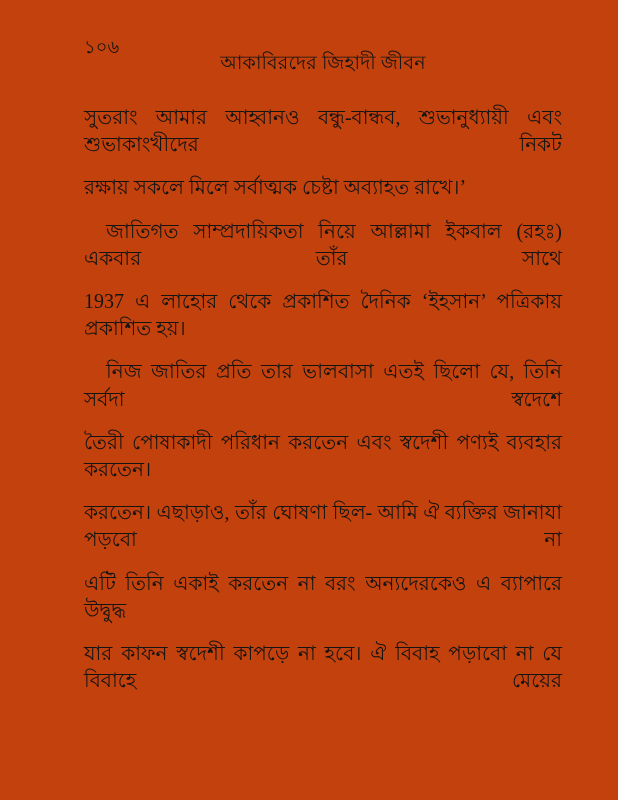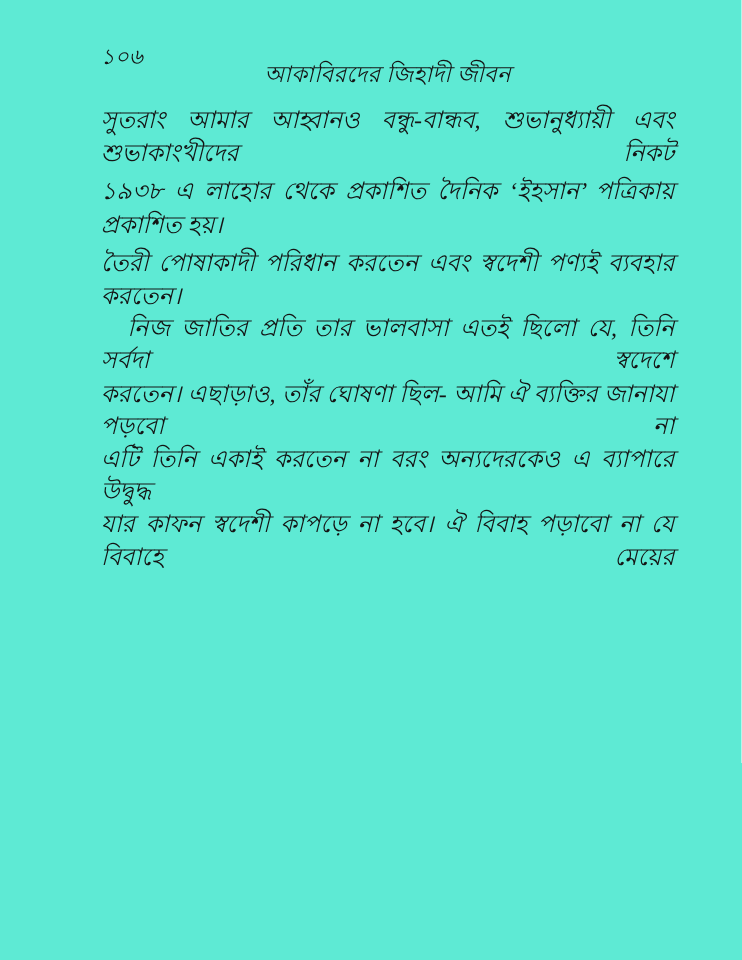--- a/index.html
+++ b/index.html
@@ -44,44 +44,47 @@
     font-size: 20px;
     line-height: 27.2px;
   }
   .para {
     margin: 0 0 5px 0;
   }
   .line {
     text-align: justify;
     text-align-last: justify;
     min-height: 27.2px;
+    margin-top: 16px;
   }
   .line.para-last {
     text-align-last: left;
   }
   .line.indent-first {
     text-indent: 22px;
   }
 </style>
 </head>
 <body>
 
-<div class="page" style="background: #5eead4; color: rgb(20, 20, 20); font-style: italic;">
+<div class="page" style="background: #c2410c; color: rgb(20, 20, 20);">
   <div class="running-head">
     <span class="page-number">১০৬</span>
     <span class="head-title">আকাবিরদের জিহাদী জীবন</span>
   </div>
   <div class="body-text" id="body-text">
       <div class="para">
         <div class="line">সুতরাং আমার আহ্বানও বন্ধু-বান্ধব, শুভানুধ্যায়ী এবং শুভাকাংখীদের নিকট</div>
+        <div class="line para-last">রক্ষায় সকলে মিলে সর্বাত্মক চেষ্টা অব্যাহত রাখে।’</div>
       </div>
       <div class="para">
-        <div class="line para-last">১৯৩৮ এ লাহোর থেকে প্রকাশিত দৈনিক ‘ইহসান’ পত্রিকায় প্রকাশিত হয়।</div>
+        <div class="line indent-first">জাতিগত সাম্প্রদায়িকতা নিয়ে আল্লামা ইকবাল (রহঃ) একবার তাঁর সাথে</div>
+        <div class="line para-last">1937 এ লাহোর থেকে প্রকাশিত দৈনিক ‘ইহসান’ পত্রিকায় প্রকাশিত হয়।</div>
       </div>
       <div class="para">
+        <div class="line indent-first">নিজ জাতির প্রতি তার ভালবাসা এতই ছিলো যে, তিনি সর্বদা স্বদেশে</div>
         <div class="line">তৈরী পোষাকাদী পরিধান করতেন এবং স্বদেশী পণ্যই ব্যবহার করতেন।</div>
-        <div class="line indent-first">নিজ জাতির প্রতি তার ভালবাসা এতই ছিলো যে, তিনি সর্বদা স্বদেশে</div>
         <div class="line">করতেন। এছাড়াও, তাঁর ঘোষণা ছিল- আমি ঐ ব্যক্তির জানাযা পড়বো না</div>
         <div class="line">এটি তিনি একাই করতেন না বরং অন্যদেরকেও এ ব্যাপারে উদ্বুদ্ধ</div>
         <div class="line">যার কাফন স্বদেশী কাপড়ে না হবে। ঐ বিবাহ পড়াবো না যে বিবাহে মেয়ের</div>
       </div>
     </div>
 </div>
 
 </body></html>

